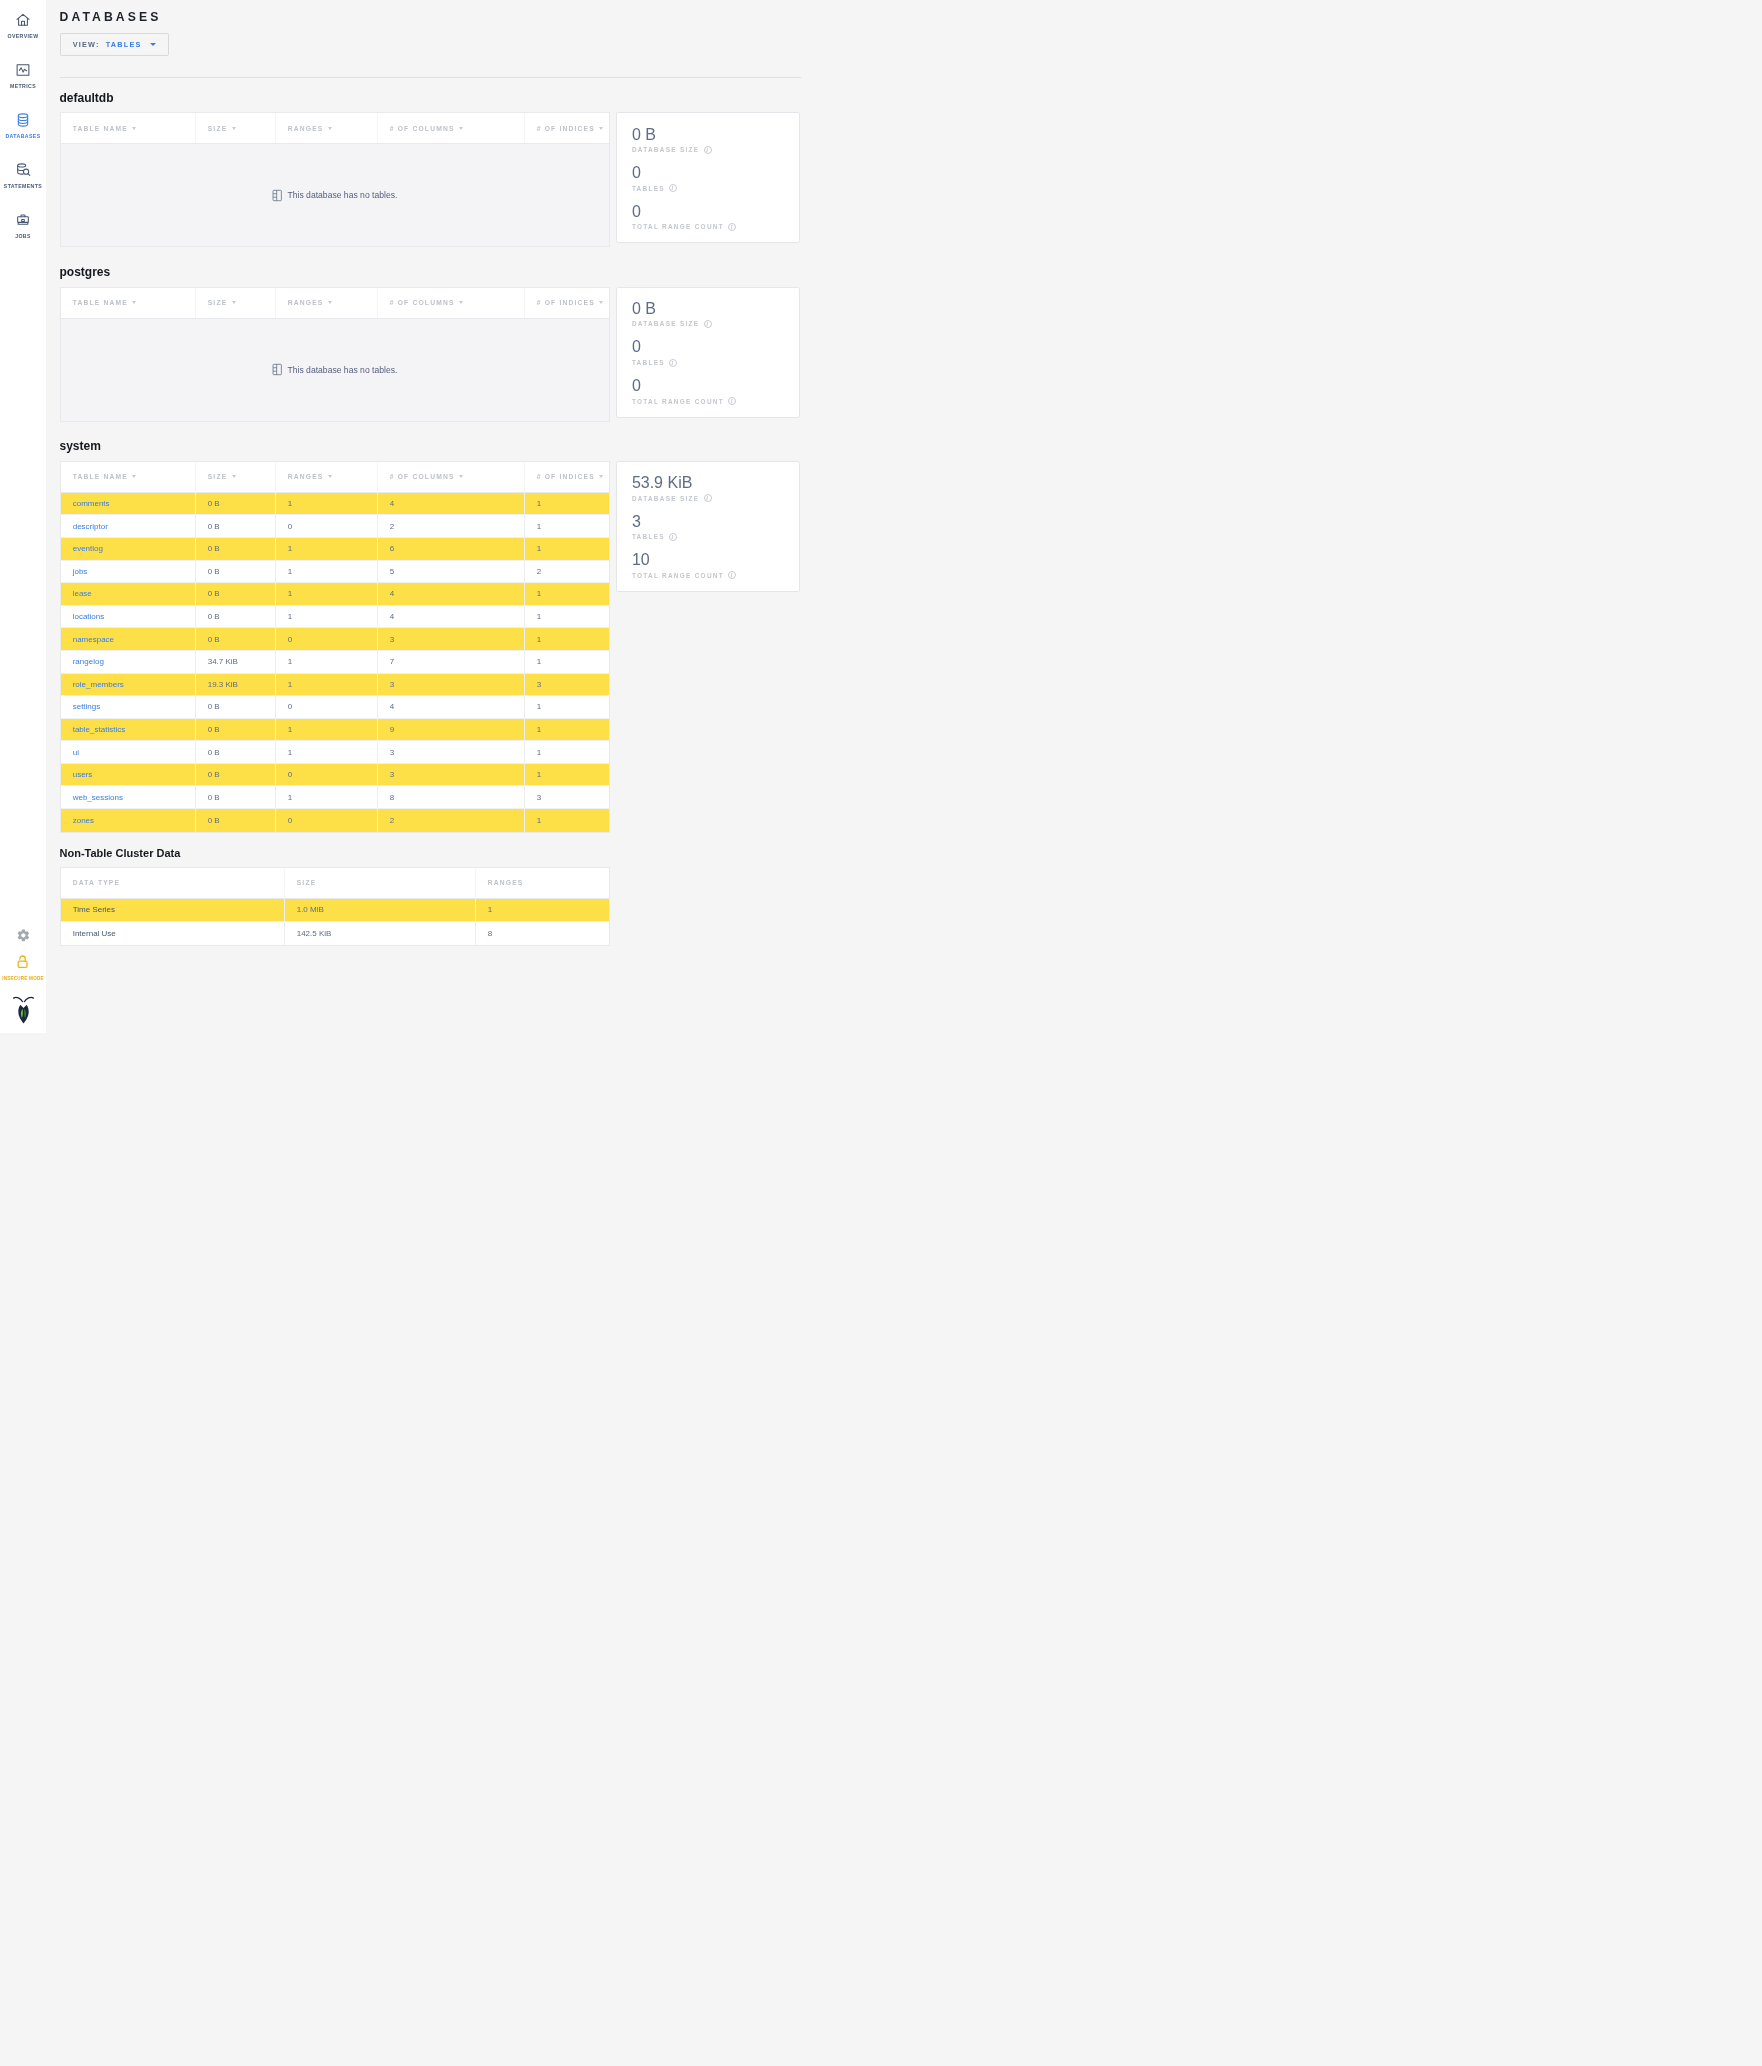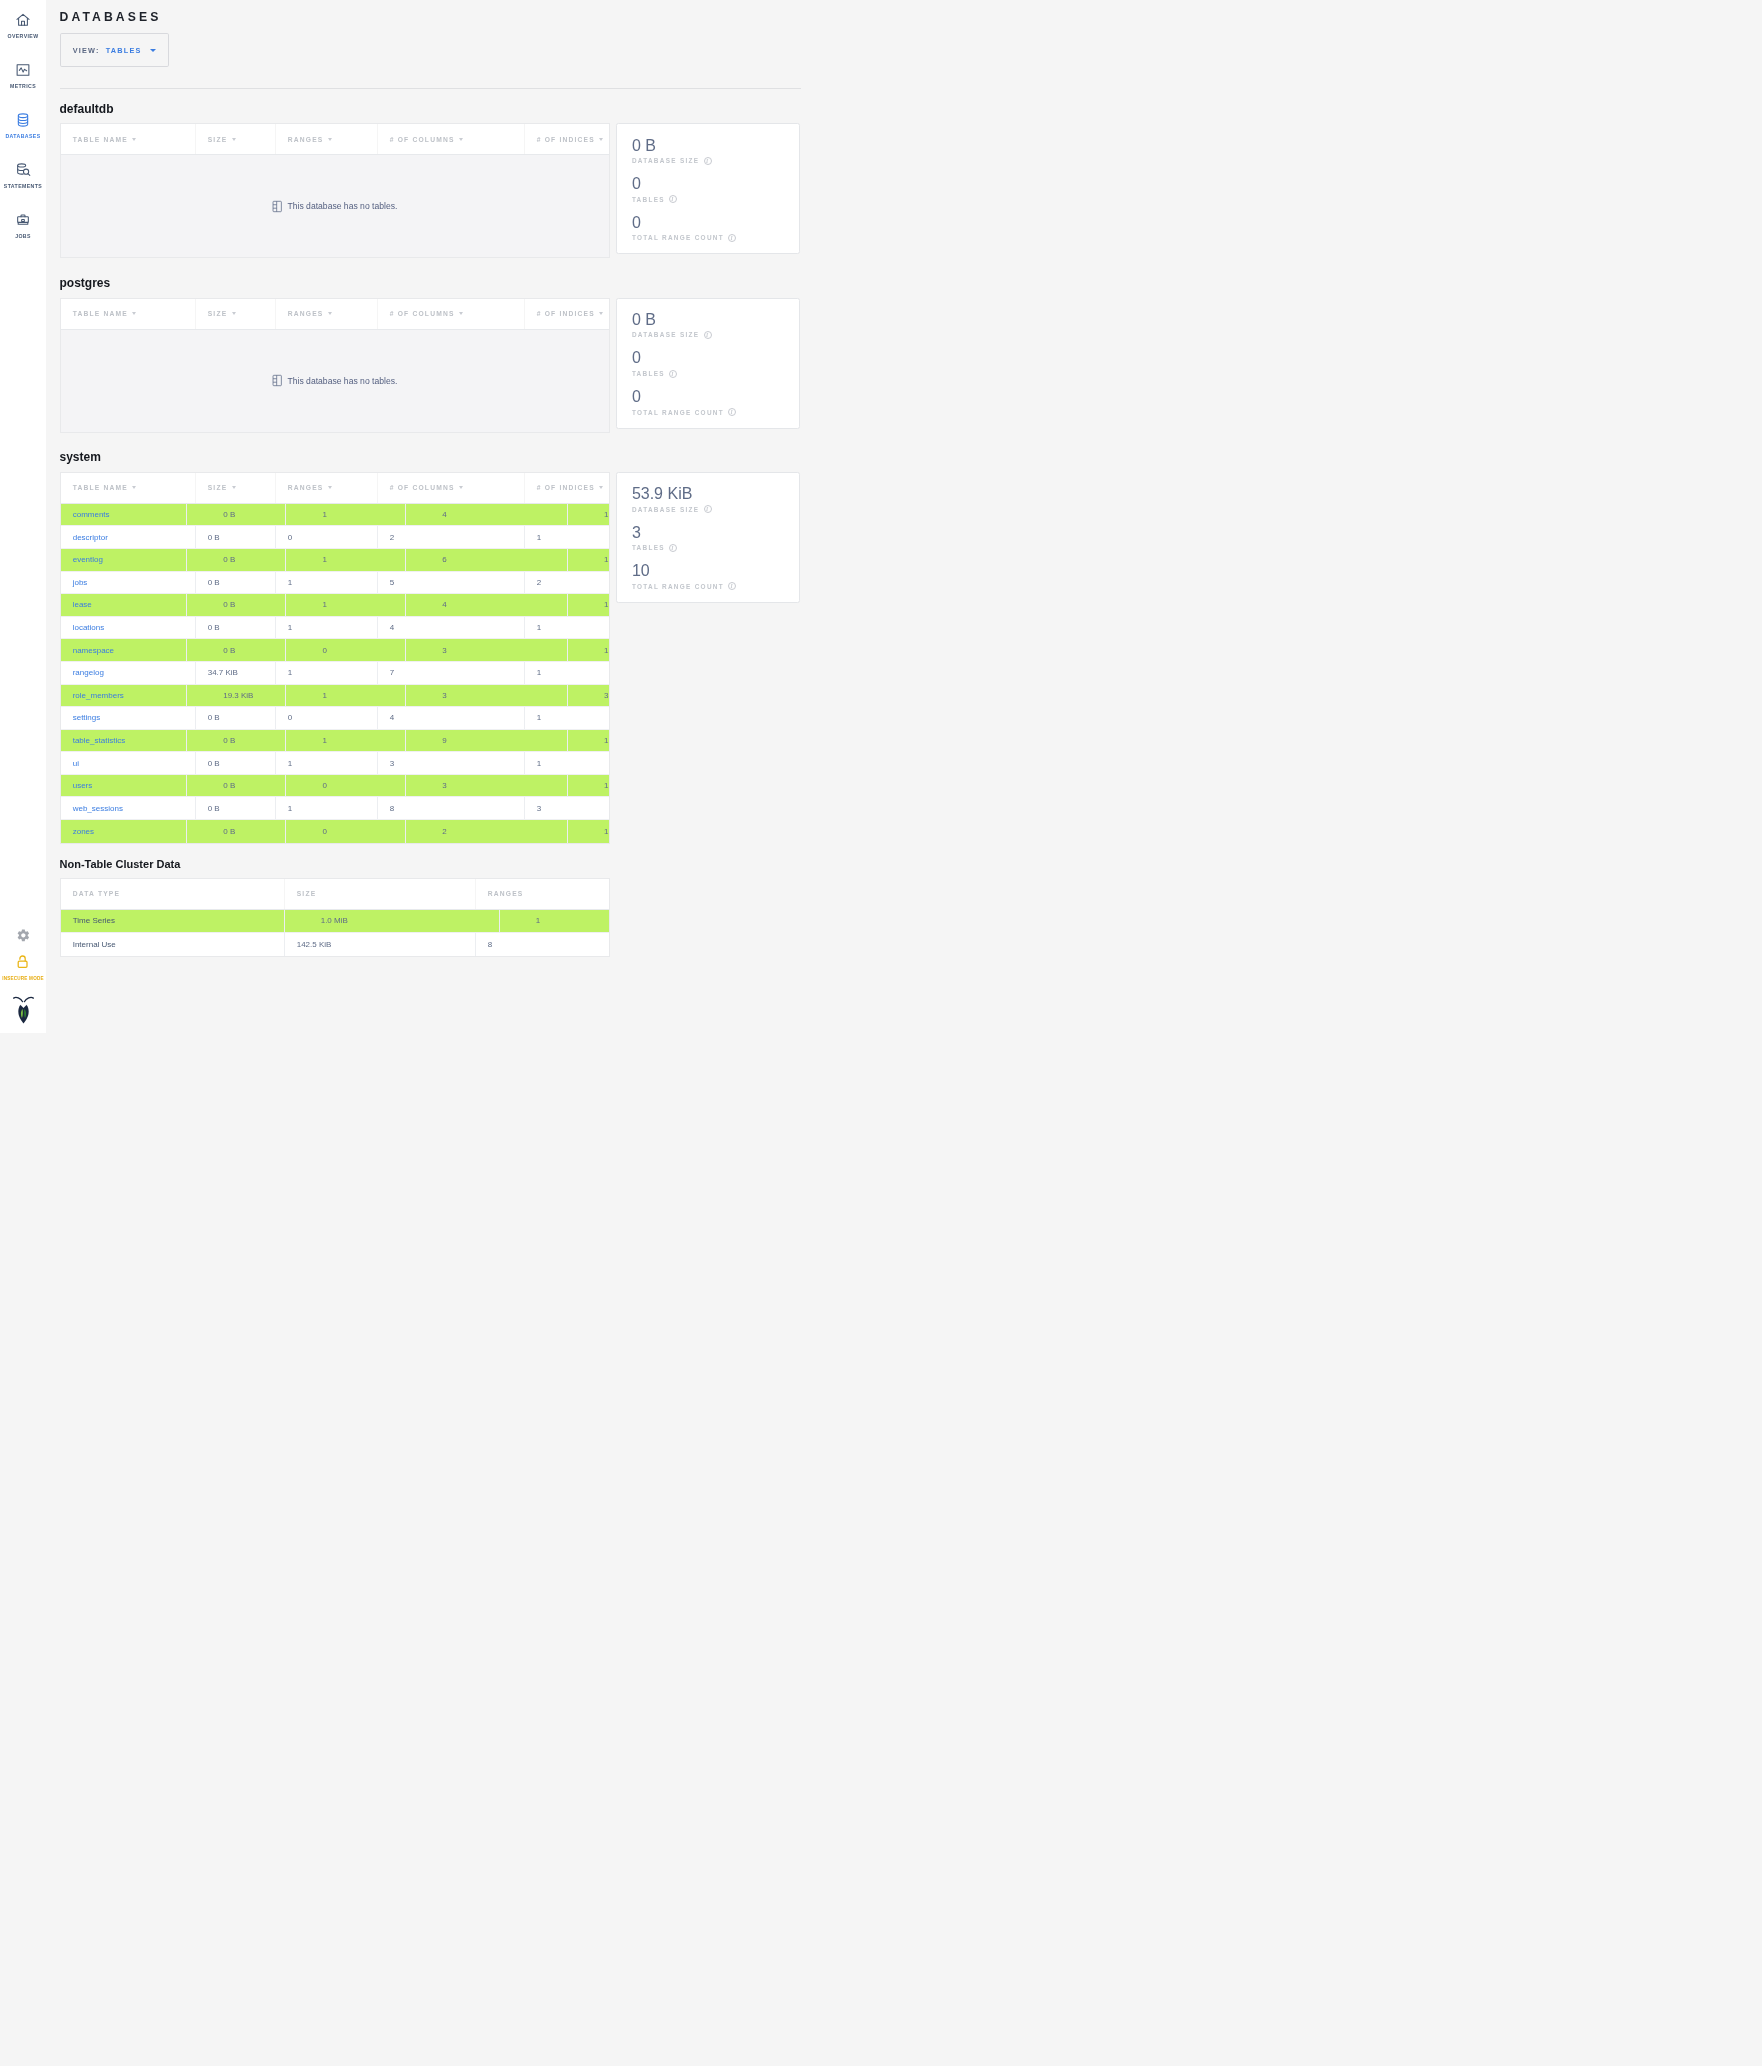--- a/index.html
+++ b/index.html
@@ -34,21 +34,21 @@
   .insecure-label { margin-top: 3.1px; font-size: 4.6px; font-weight: bold; letter-spacing: 0.2px; color: #e7ac0f; }
   .logo-wrap { margin-top: 1.2px; }
 
   
   .main { margin-left: 46px; padding: 0 0 0 13.5px; }
   .page-title {
     margin-top: 9.8px; font-size: 12.2px; line-height: 14.7px; font-weight: bold;
     letter-spacing: 3.1px; color: #1e222a;
   }
   .view-dropdown {
-    margin-top: 8.6px; display: inline-flex; align-items: center; height: 34px;
+    margin-top: 8.6px; display: inline-flex; align-items: center; height: 23px;
     padding: 0 12.2px; border: 0.6px solid #d8d9dd; border-radius: 1.8px; cursor: pointer;
     background: transparent;
   }
   .view-prefix { font-size: 7.3px; font-weight: bold; letter-spacing: 1.2px; color: #5a6782; }
   .view-value  { font-size: 7.3px; font-weight: bold; letter-spacing: 1.2px; color: var(--accent-blue, #3b7de1); margin-left: 6.1px; }
   .view-caret {
     margin-left: 8px; width: 0; height: 0;
     border-left: 3.1px solid transparent; border-right: 3.1px solid transparent;
     border-top: 3.7px solid var(--accent-blue, #3b7de1);
   }
@@ -77,21 +77,21 @@
   .cols-db .c4 { flex: 1; }
   .cols-plain .c0 { width: 224px; } .cols-plain .c1 { width: 191px; } .cols-plain .c2 { flex: 1; }
 
   .table-empty-body {
     height: 102px; background: #f4f4f6; display: flex; align-items: center; justify-content: center;
   }
   .empty-icon { display: flex; margin-right: 5.5px; color: #5f6c87; }
   .empty-text { font-size: 8.6px; color: #556080; }
 
   .tr { display: flex; height: 22.6px; border-bottom: 0.6px solid #eff0f2; background: #ffffff; }
-  .tr.odd { background: #bef264; gap: 24px; }
+  .tr.odd { background: #fde047; }
   .tr:last-child { border-bottom: none; justify-content: flex-end; }
   .nt-table .tr { height: 23px; }
   .td {
     display: flex; align-items: center; padding-left: 12.2px;
     font-size: 8px; color: #5f6c87; border-right: 0.6px solid #eceef1;
   }
   .td:last-child { border-right: none; }
   .td.link { color: var(--accent-blue, #3b7de1); cursor: pointer; }
   .td.plain0 { color: #475872; }
 

